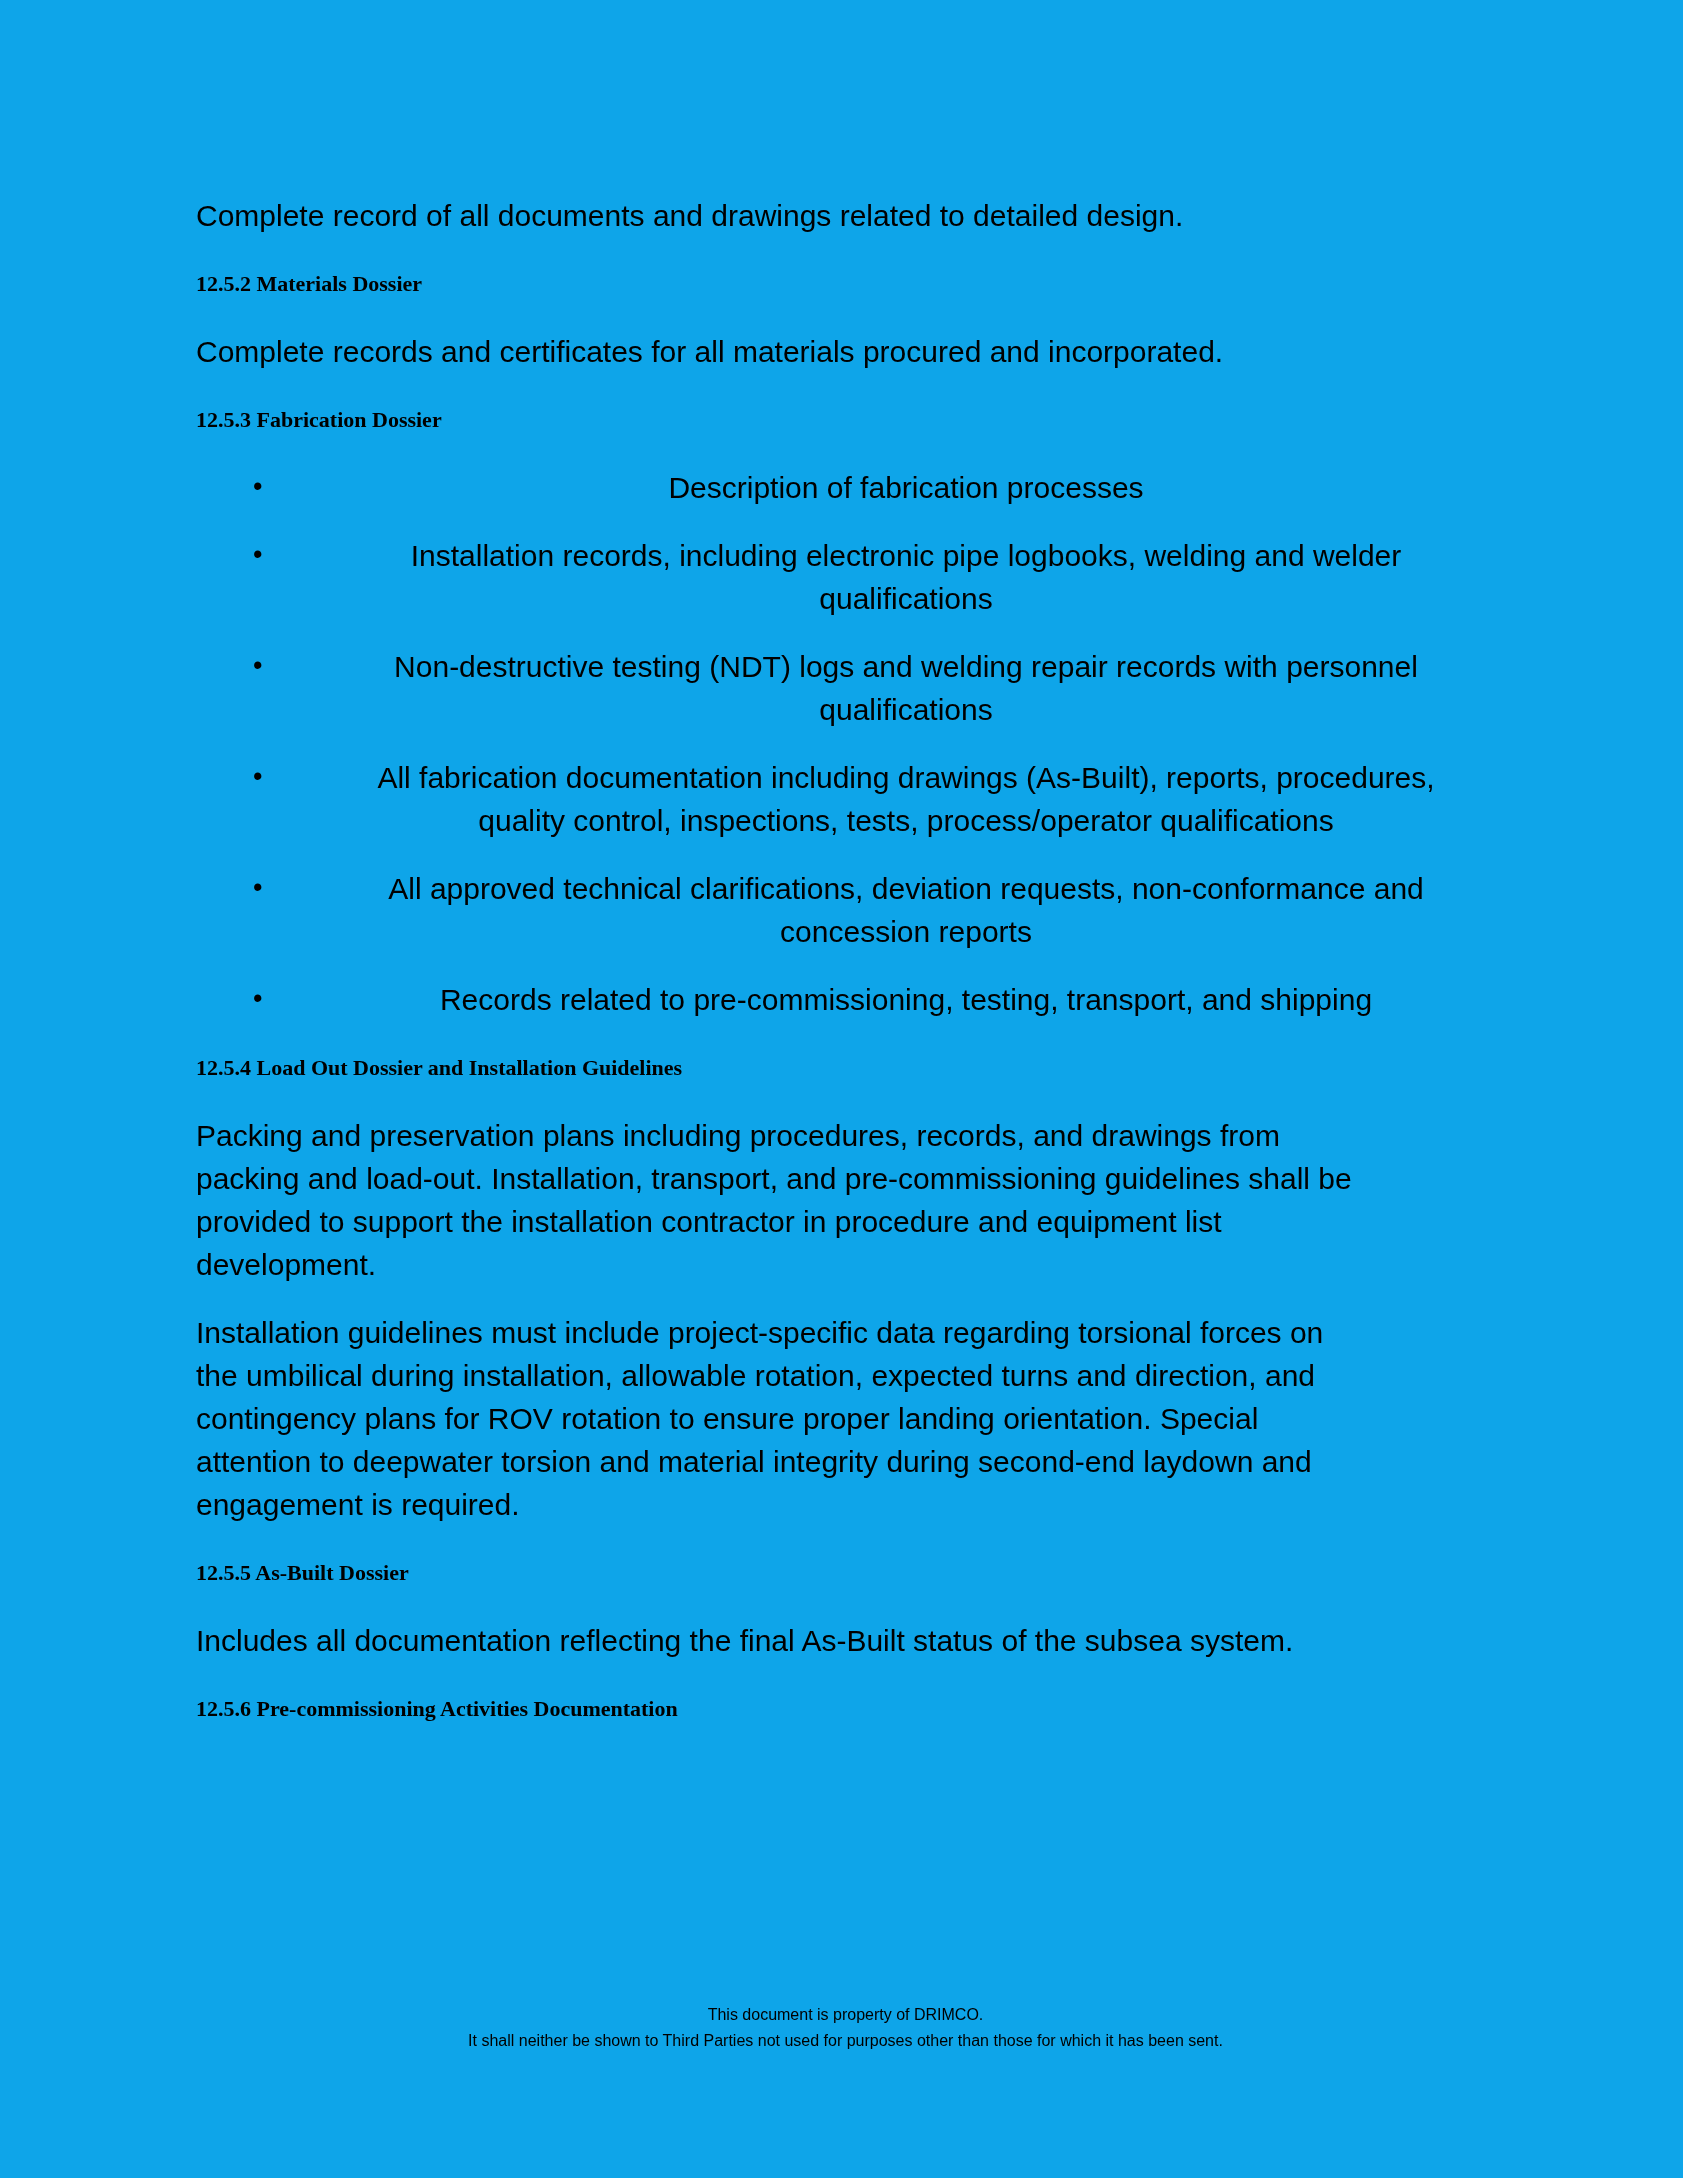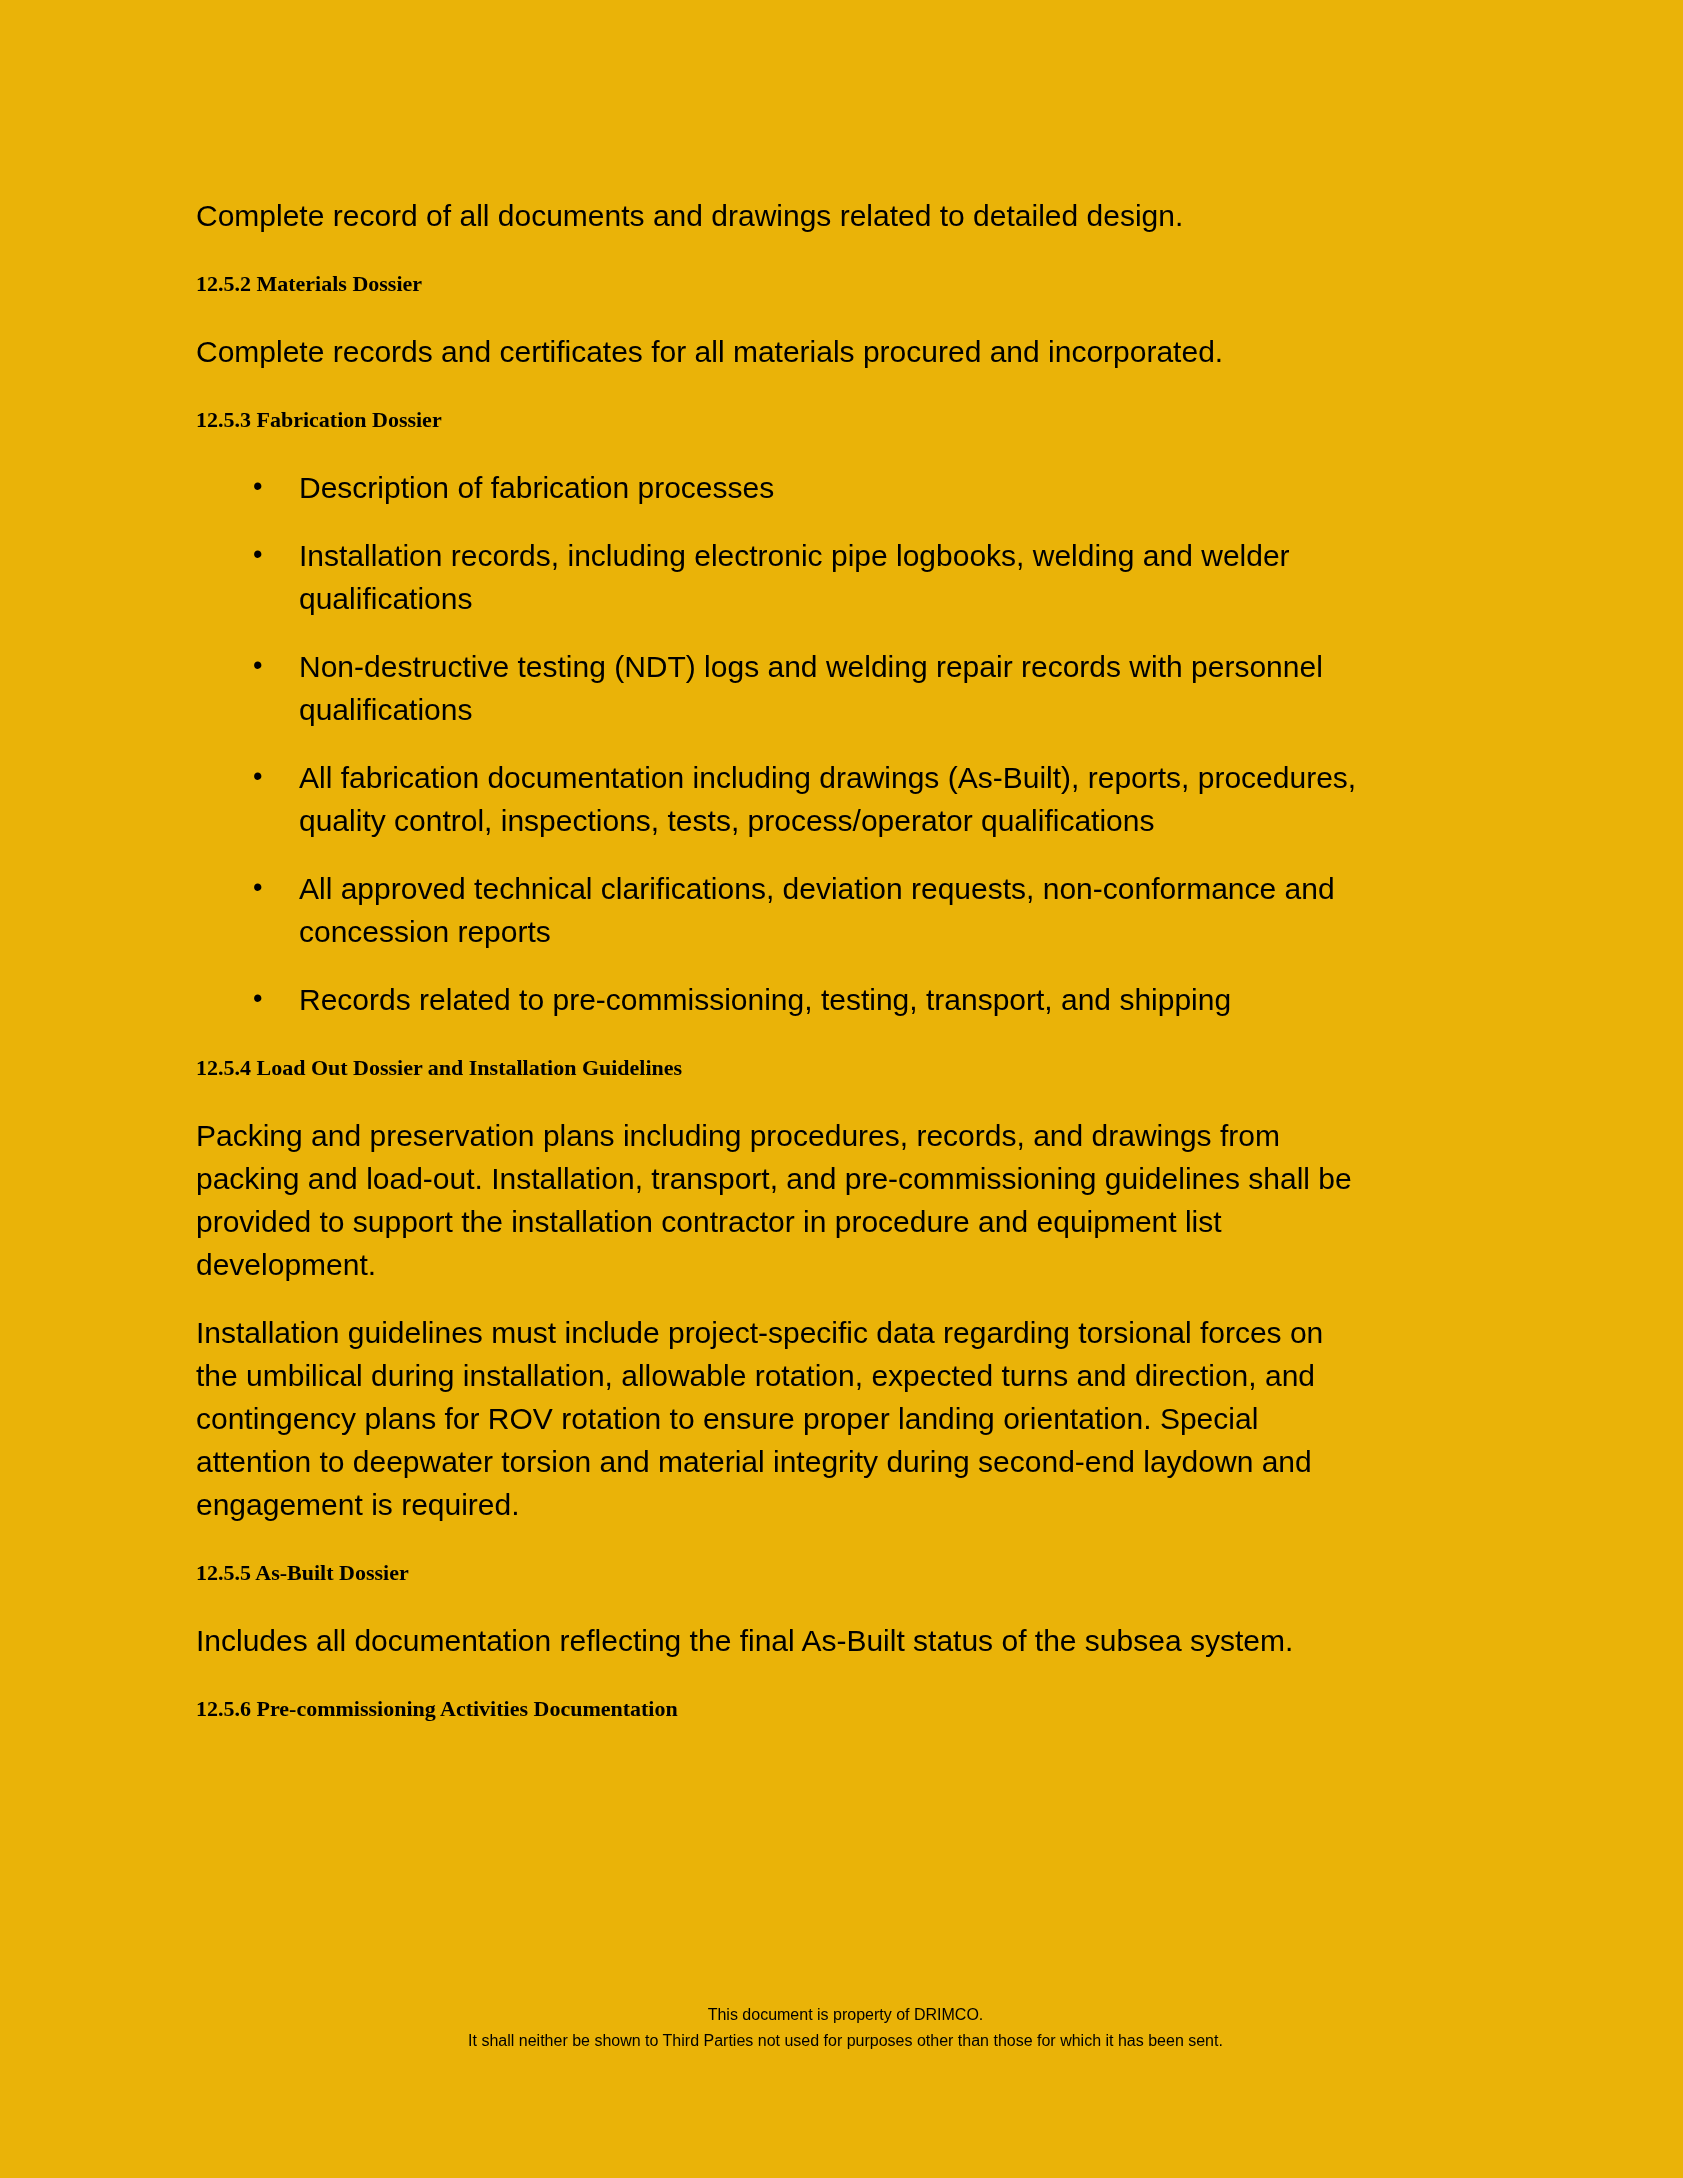--- a/index.html
+++ b/index.html
@@ -4,21 +4,21 @@
 <style>
   html, body {
     margin: 0;
     padding: 0;
     background: #ffffff;
   }
   .page {
     position: relative;
     width: 1683px;
     height: 2178px;
-    background: #eab308;
+    background: #0ea5e9;
     color: #000000;
     font-family: "Liberation Sans", "DejaVu Sans", sans-serif;
     overflow: hidden;
   }
   .content {
     position: absolute;
     left: 196px;
     top: 194px;
     width: 1317px;
     font-size: 30px;
@@ -33,20 +33,21 @@
     line-height: 43px;
     font-weight: 700;
     margin: 0 0 25px 0;
     white-space: pre-line;
     font-family: Liberation Serif, serif;
   }
   ul.bullets {
     list-style: none;
     margin: 0;
     padding: 0;
+    text-align: center;
   }
   ul.bullets li {
     position: relative;
     padding-left: 103px;
     margin: 0 0 25px 0;
     white-space: pre-line;
   }
   ul.bullets li::before {
     content: "\2022";
     position: absolute;

